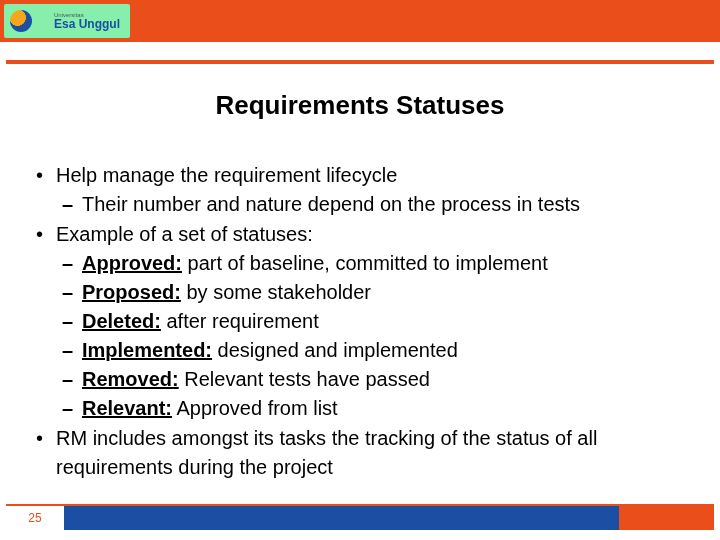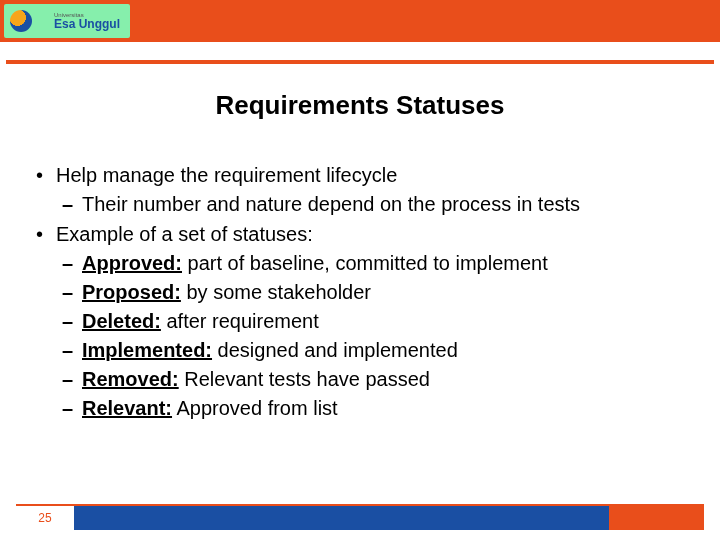--- a/index.html
+++ b/index.html
@@ -85,21 +85,21 @@
     top: 0;
     font-weight: bold;
   }
   .status-term { font-weight: bold; }
   .status-term.u { text-decoration: underline; }
   .footer {
     position: absolute;
     bottom: 10px;
     left: 0;
     width: 100%;
-    padding: 0 16px;
+    padding: 0 6px;
   }
   .footer-bar {
     position: relative;
     height: 24px;
     display: flex;
     align-items: stretch;
   }
   .pg {
     width: 58px;
     display: flex;
@@ -154,20 +154,21 @@
       <span>Example of a set of statuses:</span>
       <ul>
         <li><span class="status-term u">Approved:</span><span> part of baseline, committed to implement</span></li>
         <li><span class="status-term u">Proposed:</span><span> by some stakeholder</span></li>
         <li><span class="status-term u">Deleted:</span><span> after requirement</span></li>
         <li><span class="status-term u">Implemented:</span><span> designed and implemented</span></li>
         <li><span class="status-term u">Removed:</span><span> Relevant tests have passed</span></li>
         <li><span class="status-term u">Relevant:</span><span> Approved from list</span></li>
       </ul>
     </li>
+    <li><span>RM includes amongst its tasks the tracking of the status of all requirements during the project</span></li>
   </ul>
 </div>
 
 <div class="footer">
   <div class="thin"></div>
   <div class="footer-bar">
     <div class="pg">25</div>
     <div class="mid"></div>
     <div class="right"></div>
   </div>

